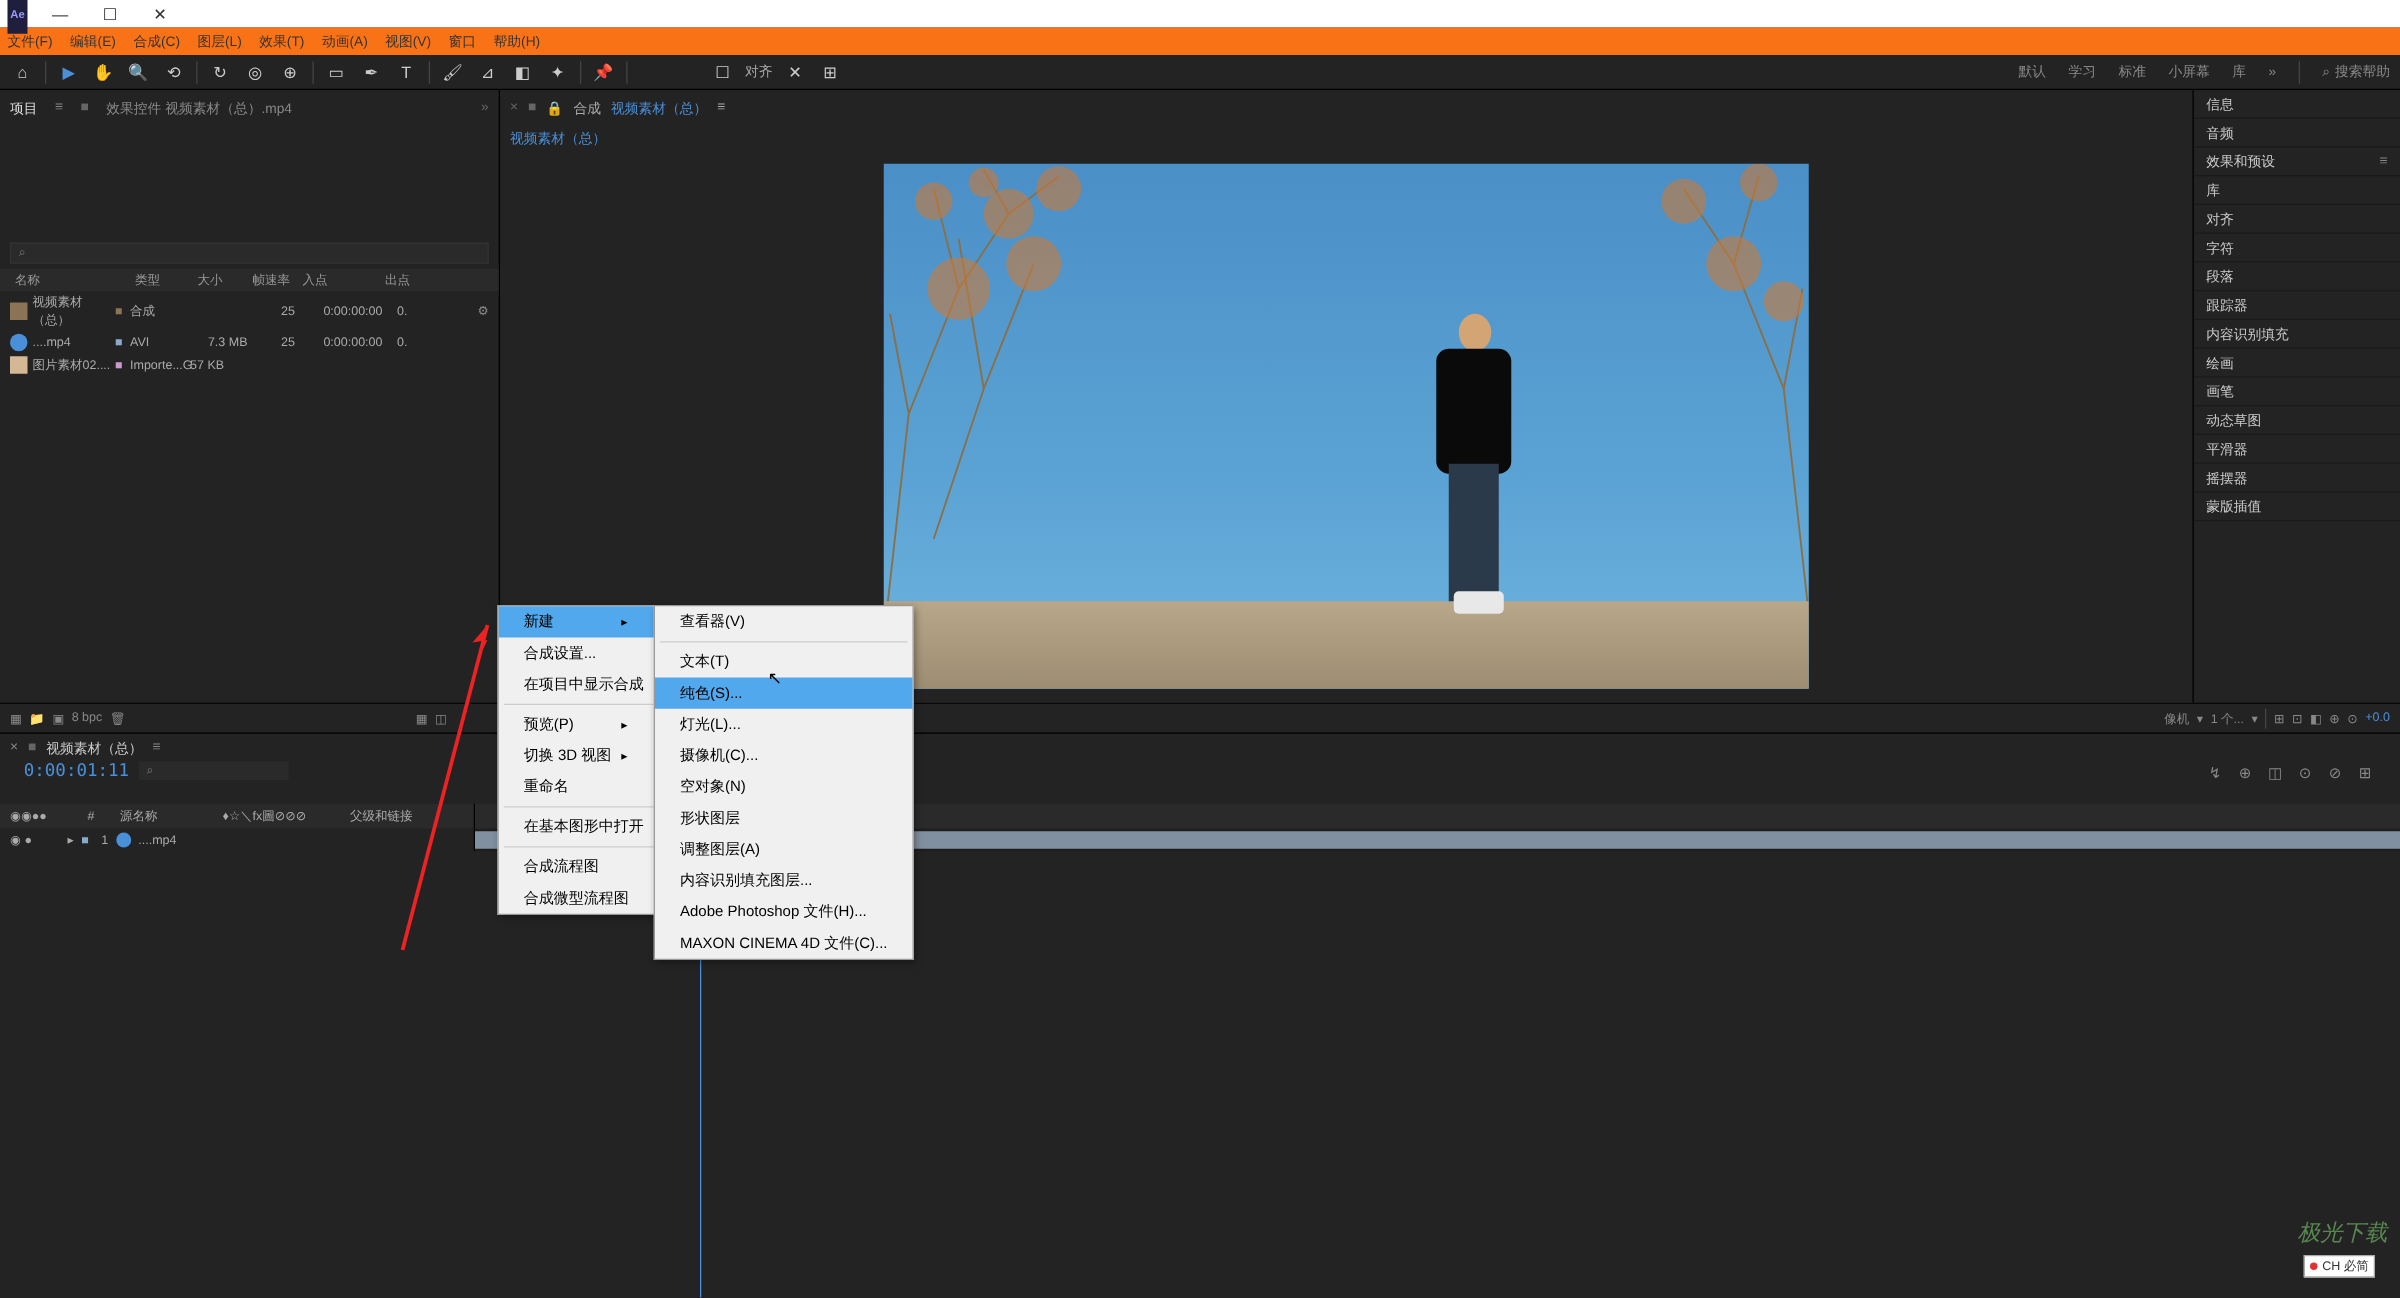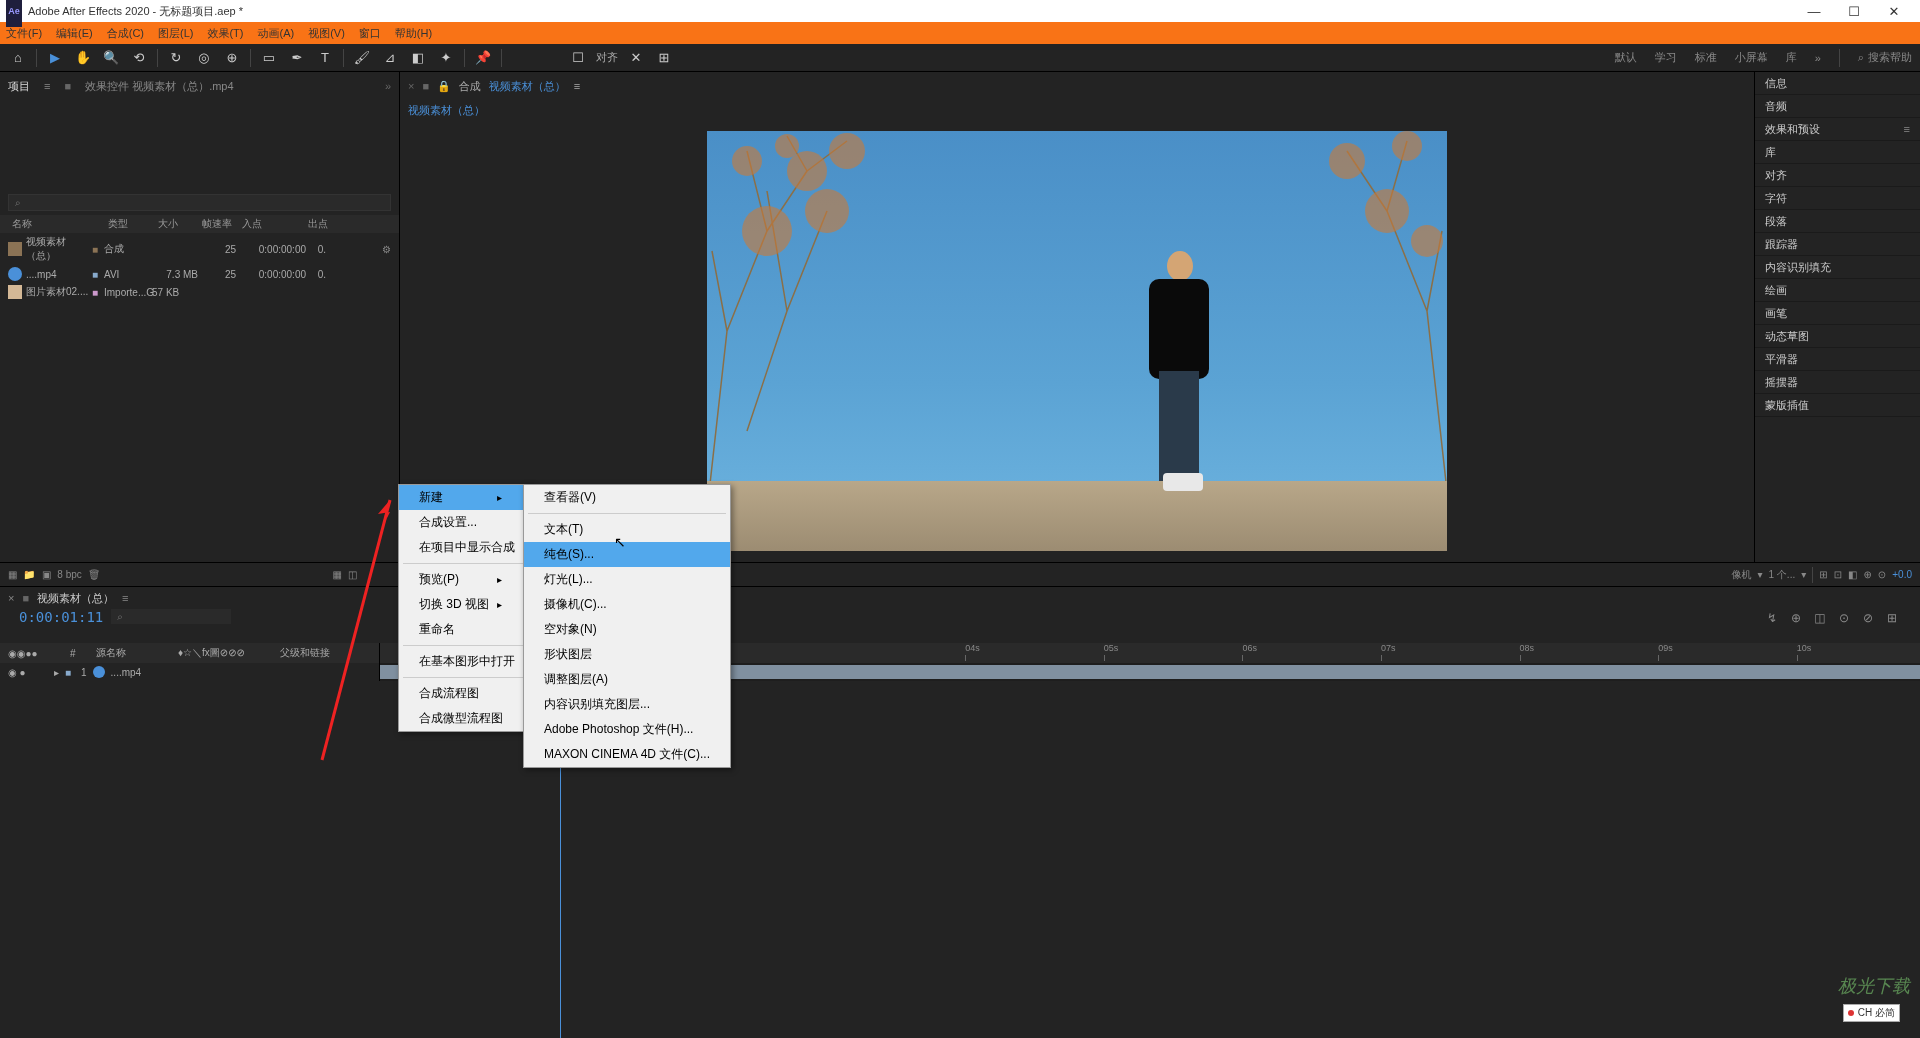--- a/index.html
+++ b/index.html
@@ -118,21 +118,20 @@
 
 .watermark { position: absolute; right: 10px; bottom: 40px; color: #7bc96f; font-style: italic; font-size: 18px; opacity: 0.6; }
 .ime { position: absolute; right: 20px; bottom: 16px; background: #fff; border: 1px solid #aaa; color: #333; font-size: 10px; padding: 1px 4px; display:flex; gap:4px; align-items:center;text-align:right;}
 .ime .red { width:6px; height:6px; background:#d33; border-radius:50%;}
 </style>
 </head>
 <body>
 
 <div class="title-bar">
   <div class="ae-logo">Ae</div>
-  <div class="title">Adobe After Effects 2020 - 无标题项目.aep *</div>
   <div class="wbtn">—</div>
   <div class="wbtn">☐</div>
   <div class="wbtn">✕</div>
 </div>
 
 <div class="menu-bar">
   <span>文件(F)</span>
   <span>编辑(E)</span>
   <span>合成(C)</span>
   <span>图层(L)</span>
@@ -387,31 +386,20 @@
     </div>
   </div>
   <div class="timeline-header">
     <div class="left">
       <span style="width:50px">◉◉●●</span>
       <span style="width:14px">#</span>
       <span style="width:70px">源名称</span>
       <span style="width:90px">♦☆＼fx圖⊘⊘⊘</span>
       <span>父级和链接</span>
     </div>
-    <div class="right">
-      <div class="time-ruler">
-        <span class="time-tick" style="left:38%">04s</span>
-        <span class="time-tick" style="left:47%">05s</span>
-        <span class="time-tick" style="left:56%">06s</span>
-        <span class="time-tick" style="left:65%">07s</span>
-        <span class="time-tick" style="left:74%">08s</span>
-        <span class="time-tick" style="left:83%">09s</span>
-        <span class="time-tick" style="left:92%">10s</span>
-      </div>
-    </div>
   </div>
   <div class="timeline-rows">
     <div class="timeline-row">
       <div class="left">
         <span style="width:40px">◉ ●</span>
         <span>▸</span>
         <span style="width:10px;color:#88aacc">■</span>
         <span>1</span>
         <span style="width:12px;height:12px;background:#4a90d9;border-radius:50%;display:inline-block"></span>
         <span>....mp4</span>

